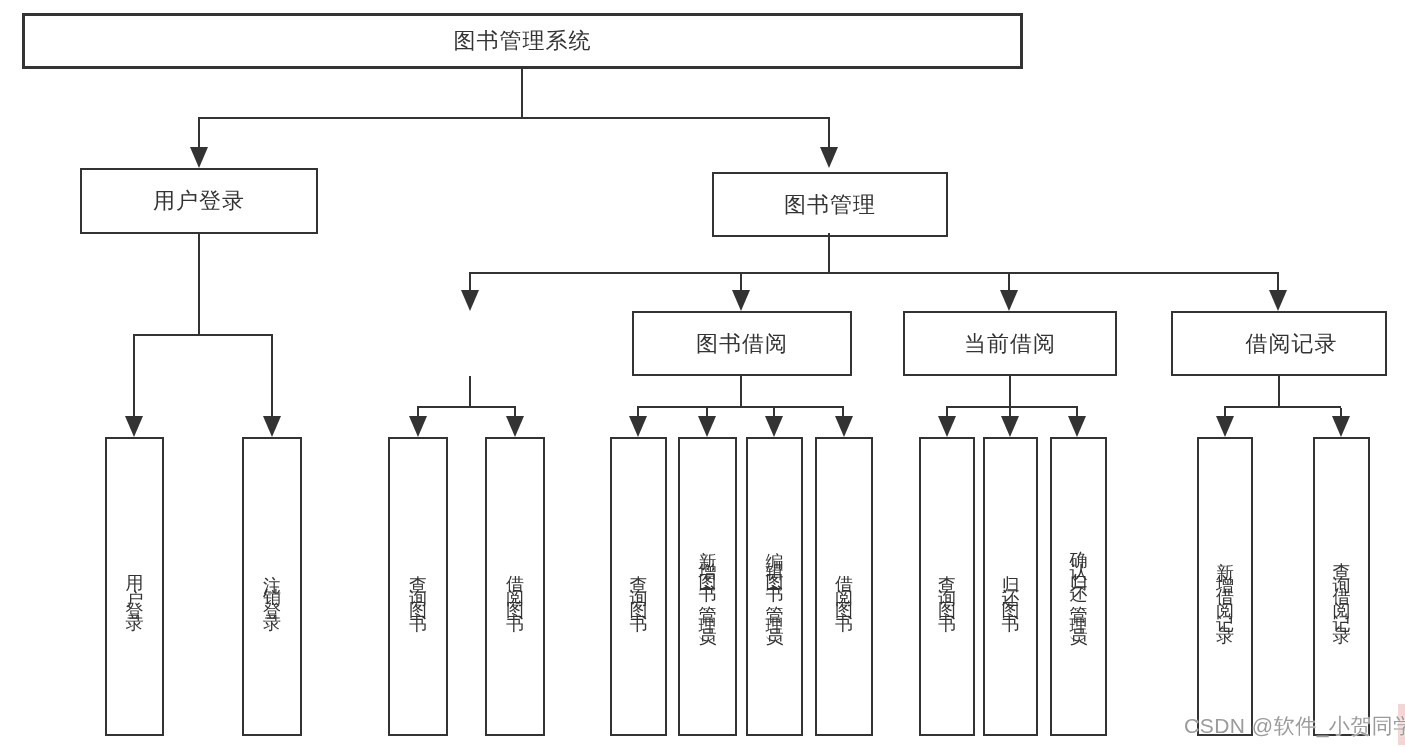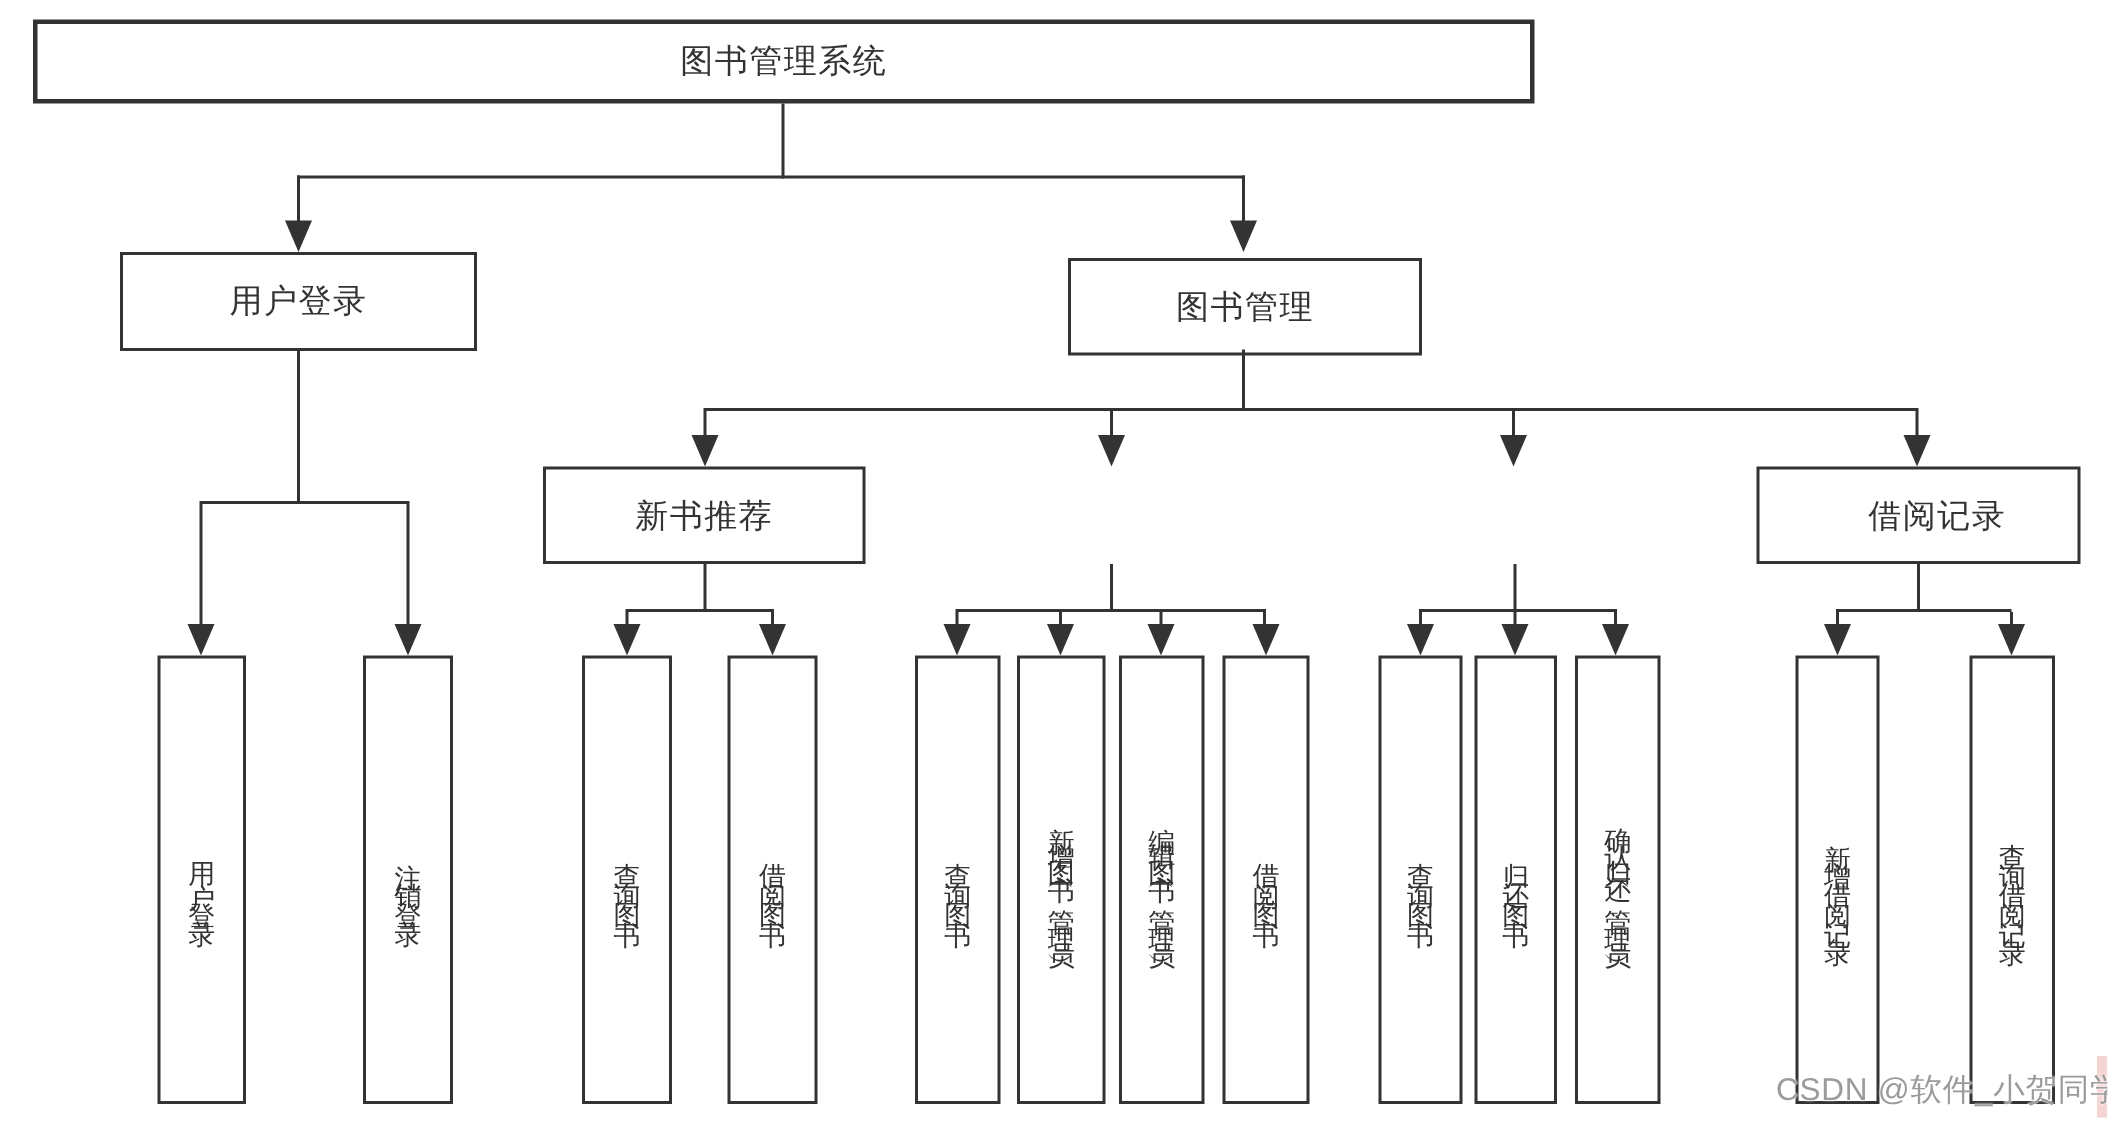--- a/index.html
+++ b/index.html
@@ -97,22 +97,25 @@
   <div class="line" style="left:469px;top:272px;width:810px;height:2px;"></div>
   <div class="line" style="left:469px;top:274px;width:2px;height:18px;"></div>
   <div class="line" style="left:740px;top:274px;width:2px;height:18px;"></div>
   <div class="line" style="left:1008px;top:274px;width:2px;height:18px;"></div>
   <div class="line" style="left:1277px;top:274px;width:2px;height:18px;"></div>
   <div class="arrow" style="left:461px;top:290px;"></div>
   <div class="arrow" style="left:732px;top:290px;"></div>
   <div class="arrow" style="left:1000px;top:290px;"></div>
   <div class="arrow" style="left:1269px;top:290px;"></div>
 
-  <div class="box box-h" style="left:362px;top:311px;width:215px;height:65px;">
-    <span>新书推荐</span>
+  <div class="box box-h" style="left:632px;top:311px;width:220px;height:65px;">
+    <span>图书借阅</span>
+  </div>
+  <div class="box box-h" style="left:903px;top:311px;width:214px;height:65px;">
+    <span>当前借阅</span>
   </div>
   <div class="box box-h" style="left:1171px;top:311px;width:216px;height:65px;padding-left:25px;">
     <span>借阅记录</span>
   </div>
 
   <div class="line" style="left:469px;top:376px;width:2px;height:32px;"></div>
   <div class="line" style="left:417px;top:406px;width:99px;height:2px;"></div>
   <div class="line" style="left:417px;top:408px;width:2px;height:8px;"></div>
   <div class="line" style="left:514px;top:408px;width:2px;height:8px;"></div>
   <div class="arrow" style="left:409px;top:416px;"></div>

